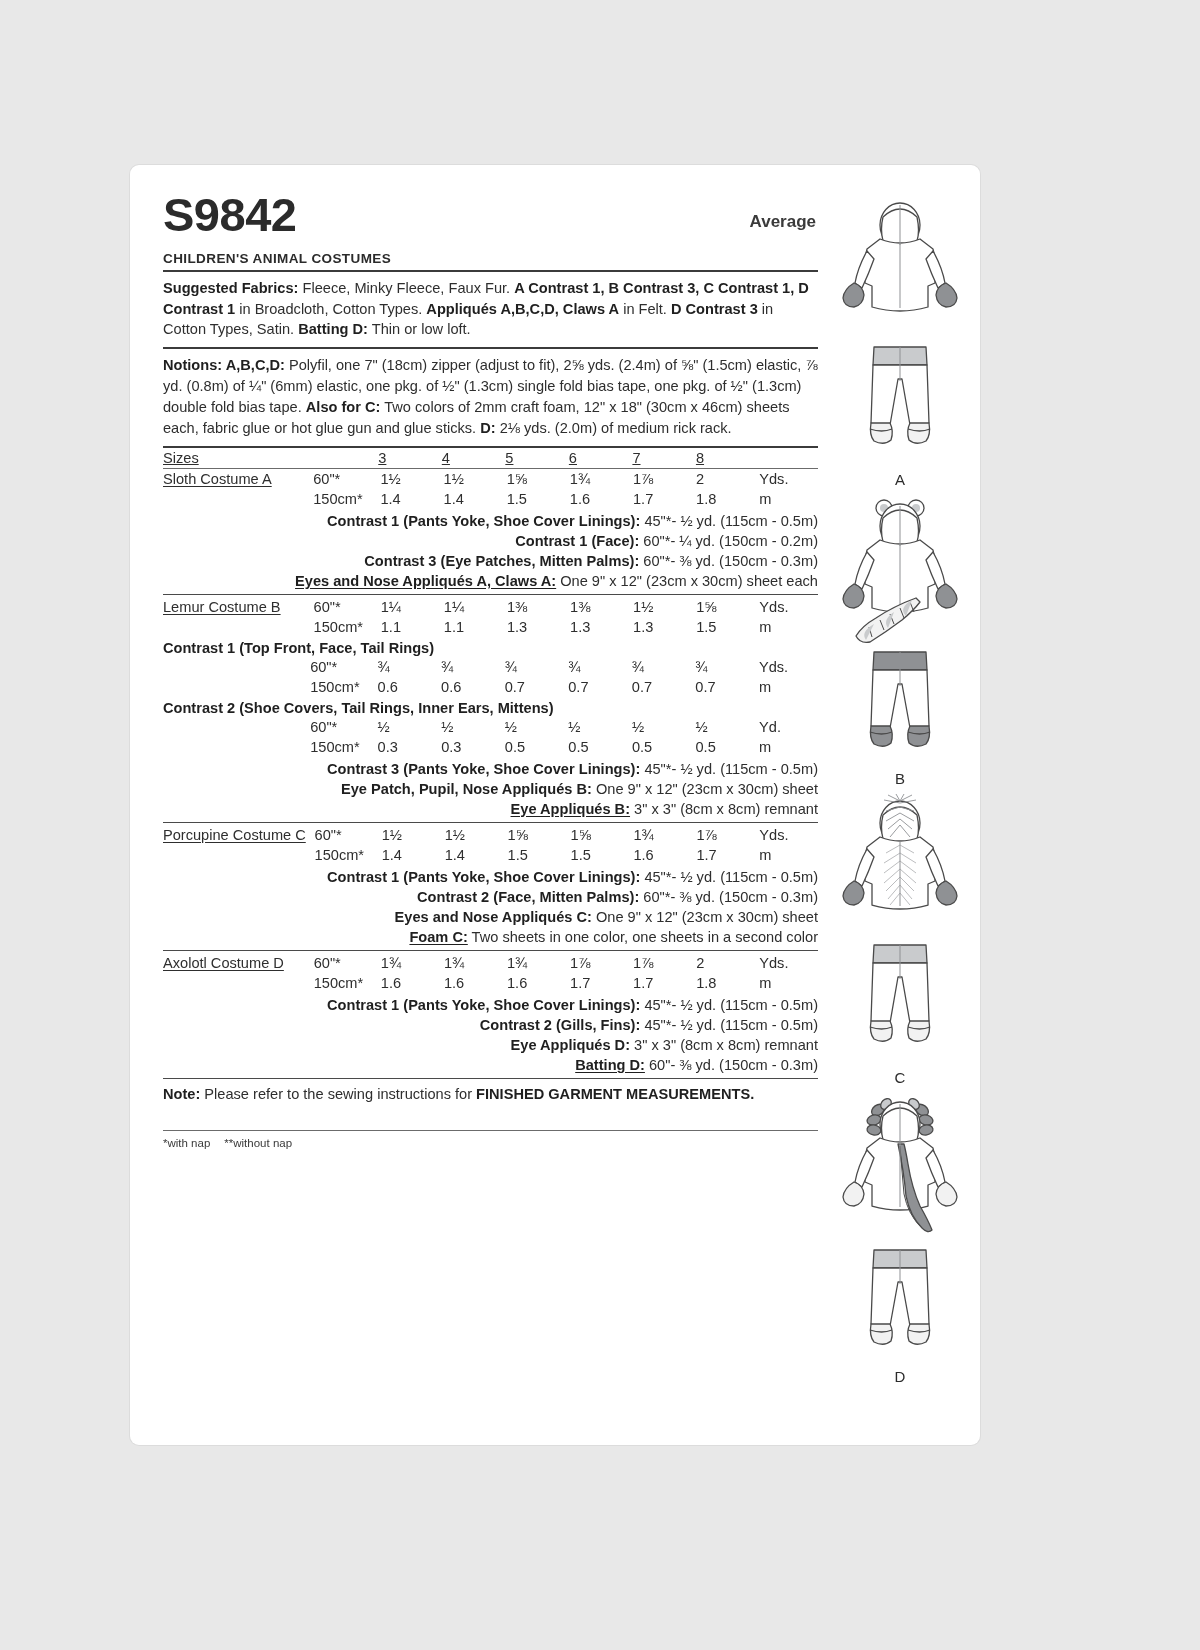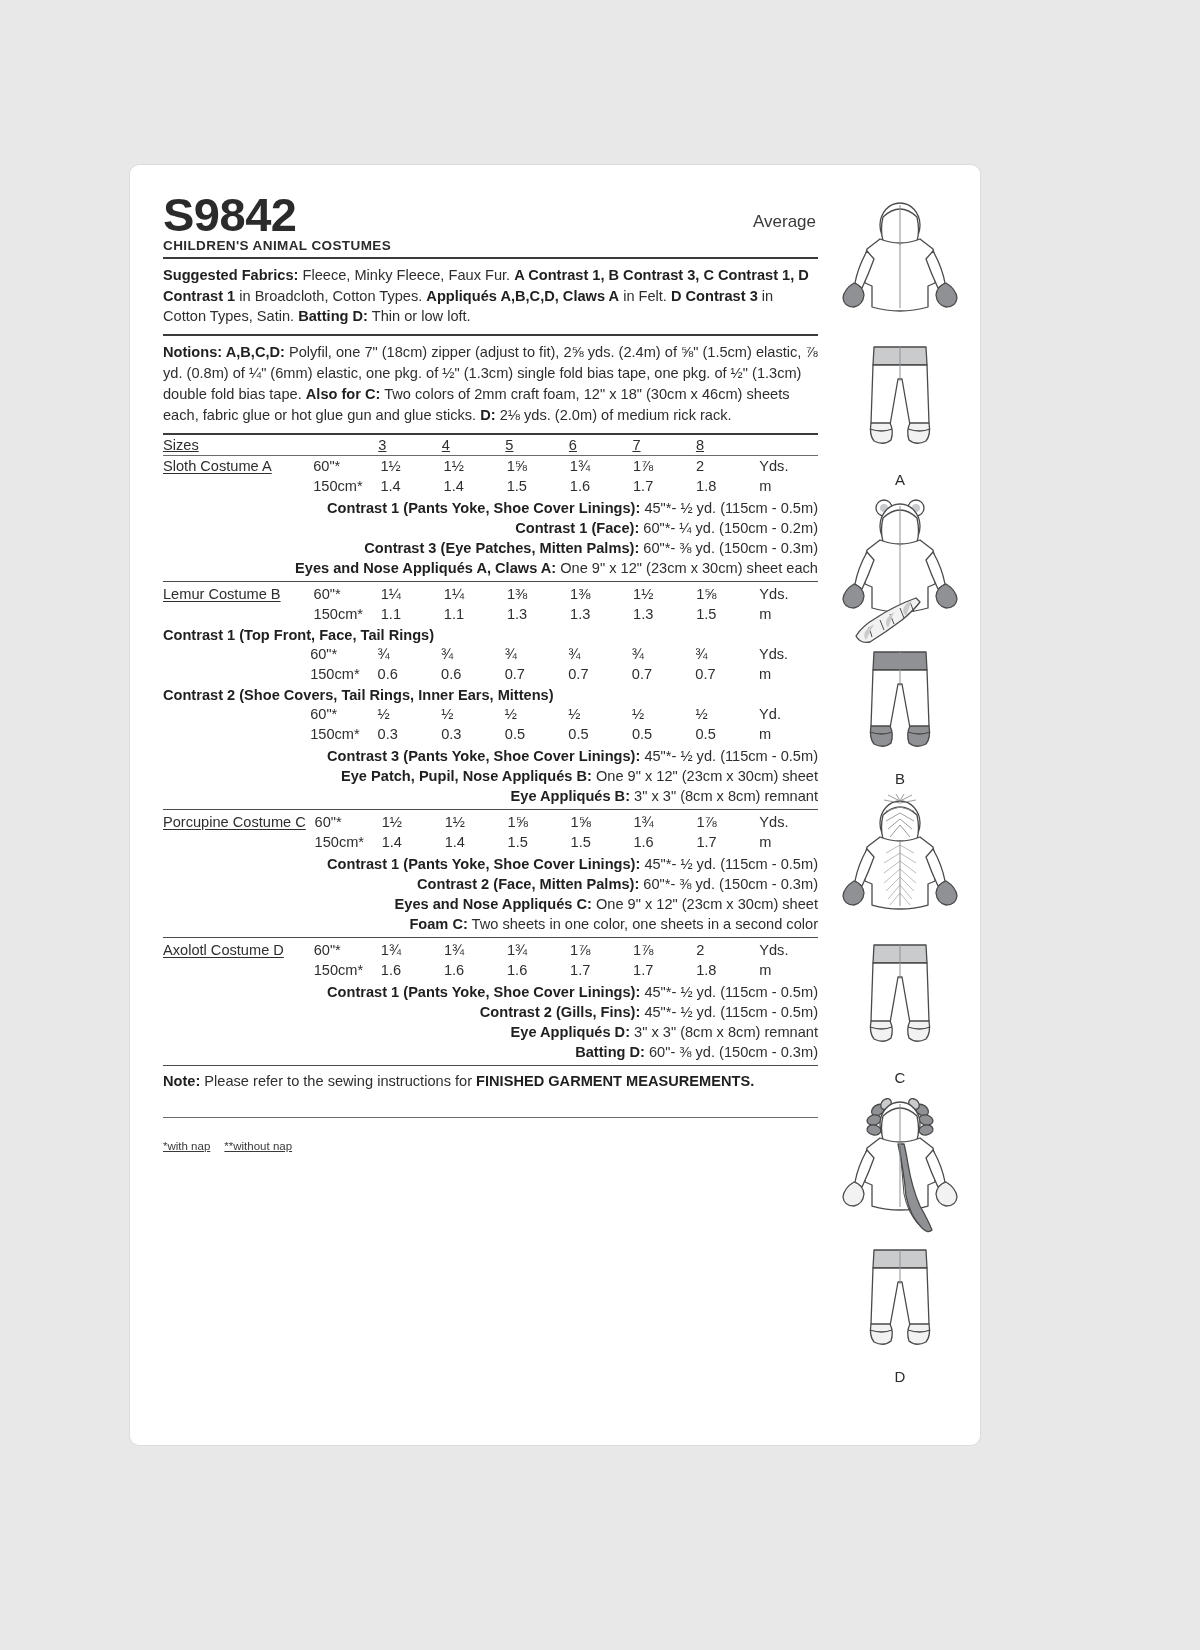--- a/index.html
+++ b/index.html
@@ -42,26 +42,28 @@
     letter-spacing: -0.5px;
     color: #2b2b2b;
     line-height: 0.95;
     font-family: "Liberation Sans", sans-serif;
   }
   .difficulty {
     font-size: 17px;
     color: #3a3a3a;
     padding-bottom: 6px;
     padding-right: 2px;
+    font-weight: bold;
   }
   .pattern-title {
     font-size: 13.5px;
     font-weight: bold;
     letter-spacing: 0.4px;
     color: #2b2b2b;
+    margin-top: 13px;
     margin-bottom: 4px;
   }
   .rule {
     border: 0;
     border-top: 2px solid #3b3b3b;
     margin: 0;
   }
   .rule-thin {
     border: 0;
     border-top: 1px solid #6b6b6b;
@@ -107,35 +109,34 @@
     color: #1f1f1f;
     margin: 3px 0 1px 0;
   }
   .line-item {
     font-size: 14.6px;
     color: #2e2e2e;
     margin: 4px 0 4px 0;
     text-align: right;
   }
   .line-item b { font-weight: bold; color:#1f1f1f; }
-  .line-item.underlined b { text-underline-offset: 2px; }
+  .line-item.underlined b { text-decoration: underline; text-underline-offset: 2px; }
   .sect-rule { border:0; border-top: 1.6px solid #4a4a4a; margin: 5px 0 2px 0; }
 
   .note {
     font-size: 14.6px;
     color: #2e2e2e;
     margin: 7px 0 0 0;
   }
   .note b { font-weight: bold; color:#1f1f1f; }
 
   .footnote {
     font-size: 11.5px;
     color: #3a3a3a;
-    margin-top: 22px;
-    text-decoration: underline;
+    margin-top: 6px;
   }
   .footnote .gap { display:inline-block; width: 14px; }
 
   
   .views {
     position: absolute;
     left: 705px;
     top: 30px;
     width: 130px;
   }

